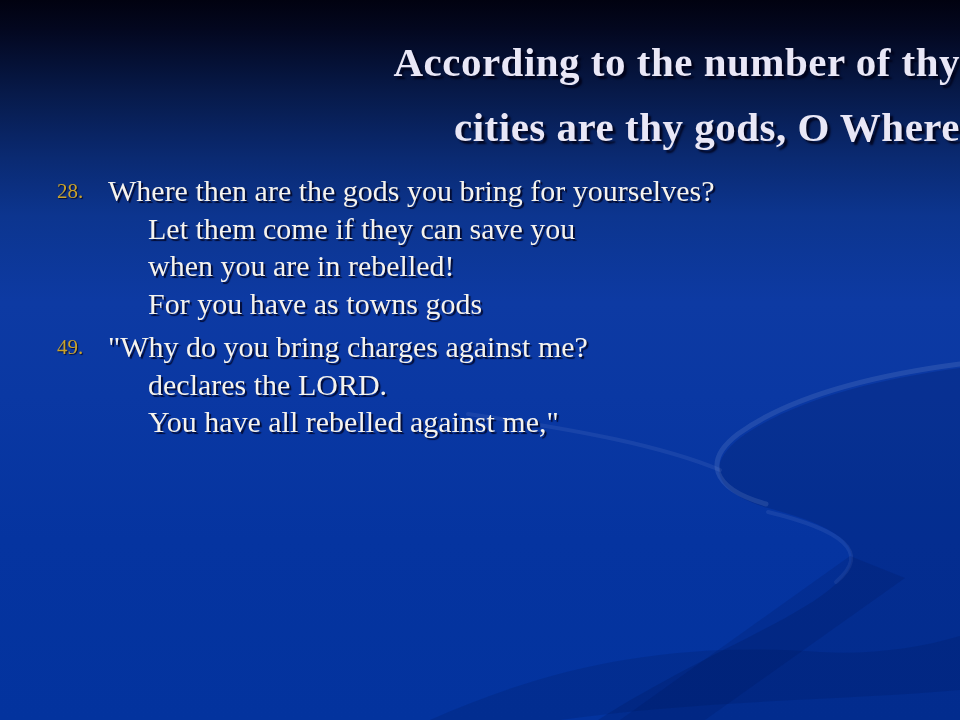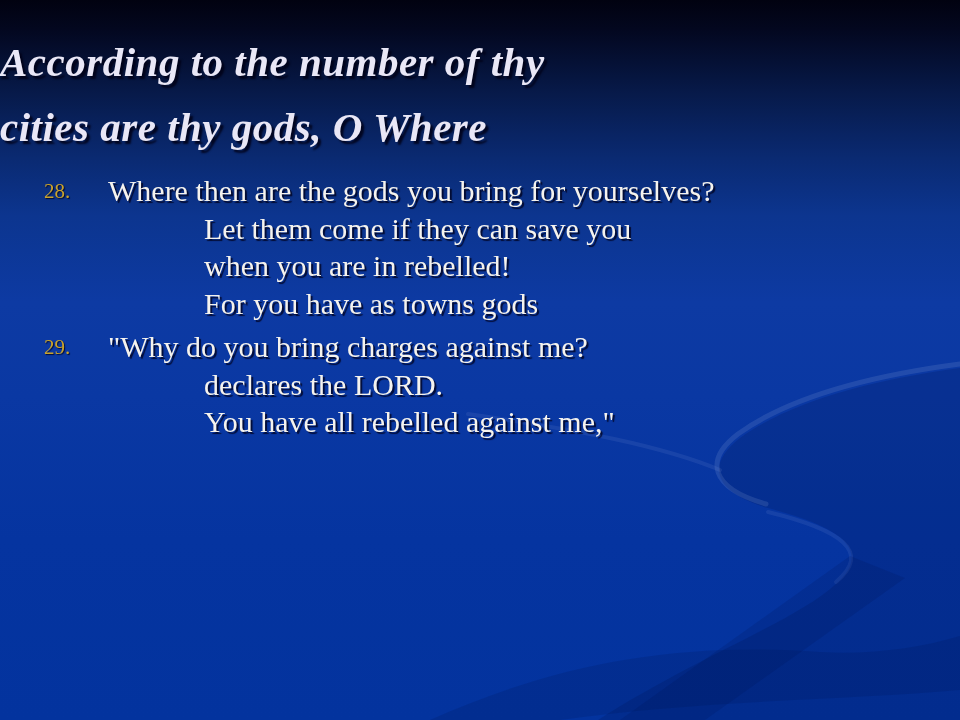--- a/index.html
+++ b/index.html
@@ -29,55 +29,54 @@
     inset: 0;
     width: 100%;
     height: 100%;
     pointer-events: none;
   }
   .title {
     position: absolute;
     top: 30px;
     left: 0;
     width: 100%;
-    text-align: left;
+    text-align: right;
     color: #e9e7f6;
     font-size: 41px;
     font-weight: bold;
     line-height: 65px;
     letter-spacing: 0.5px;
     text-shadow: 3px 3px 2px rgba(0, 0, 22, 0.85);
-    font-style: italic;
   }
   .verses {
     position: absolute;
     top: 172px;
     left: 0;
     right: 20px;
   }
   .verse {
     position: relative;
     padding-left: 108px;
     margin-bottom: 6px;
     color: #f5f3ee;
     font-size: 30px;
     line-height: 37.5px;
     text-shadow: 2px 2px 1px rgba(0, 0, 28, 0.8);
   }
   .verse-number {
     position: absolute;
-    left: 44px;
+    left: 57px;
     top: 9px;
     font-size: 21px;
     line-height: 21px;
     color: #c9a22b;
     text-shadow: 1px 1px 1px rgba(0, 0, 28, 0.8);
   }
   .verse-line.cont {
-    margin-left: 96px;
+    margin-left: 40px;
   }
 </style>
 </head>
 <body>
 
 <div class="slide">
 
   <svg class="swoosh" viewBox="0 0 960 720" xmlns="http://www.w3.org/2000/svg" aria-hidden="true">
 
     <path d="M960,368 C870,380 790,402 740,438 C706,464 712,492 768,508 C845,528 872,552 836,584 C794,622 700,655 598,720 L960,720 Z" fill="rgba(0,18,82,0.20)"></path>
@@ -99,21 +98,21 @@
 
     <div class="verse">
       <span class="verse-number">28.</span>
       <div class="verse-line first">Where then are the gods you bring for yourselves?</div>
       <div class="verse-line cont">Let them come if they can save you</div>
       <div class="verse-line cont">when you are in rebelled!</div>
       <div class="verse-line cont">For you have as towns gods</div>
     </div>
 
     <div class="verse">
-      <span class="verse-number">29.</span>
+      <span class="verse-number">49.</span>
       <div class="verse-line first">"Why do you bring charges against me?</div>
       <div class="verse-line cont">declares the LORD.</div>
       <div class="verse-line cont">You have all rebelled against me,"</div>
     </div>
 
 
   </div>
 </div>
 
 </body></html>

